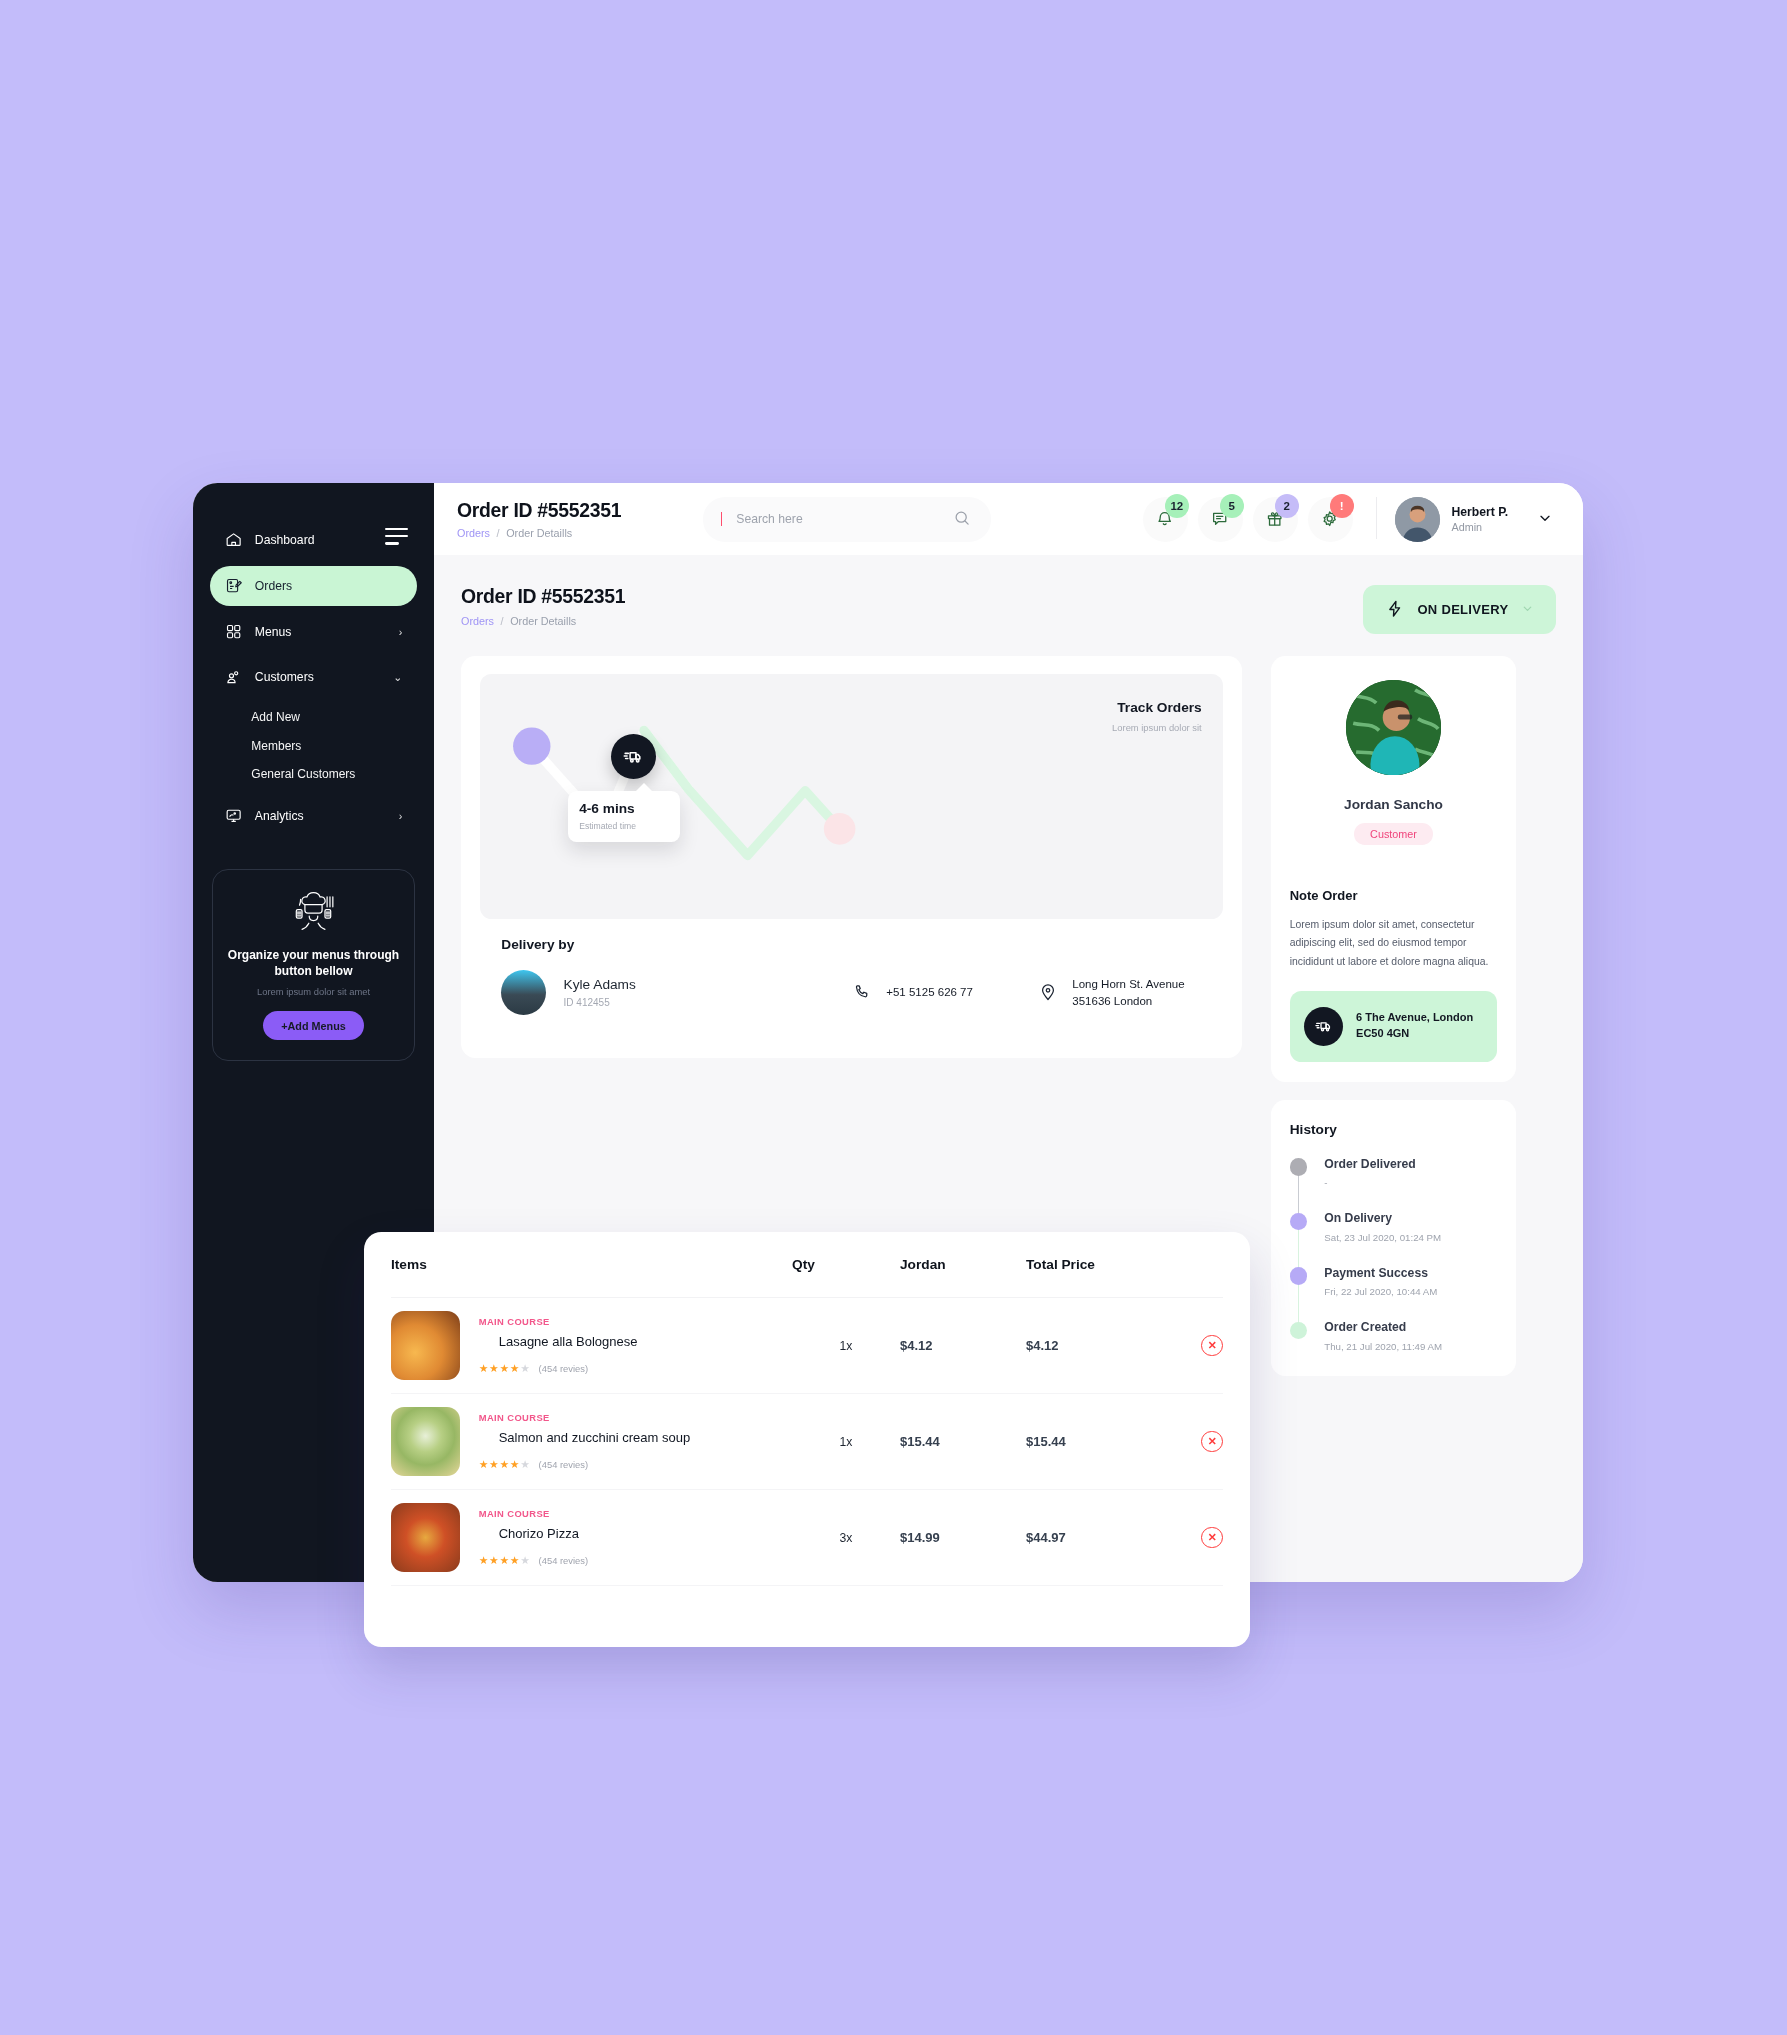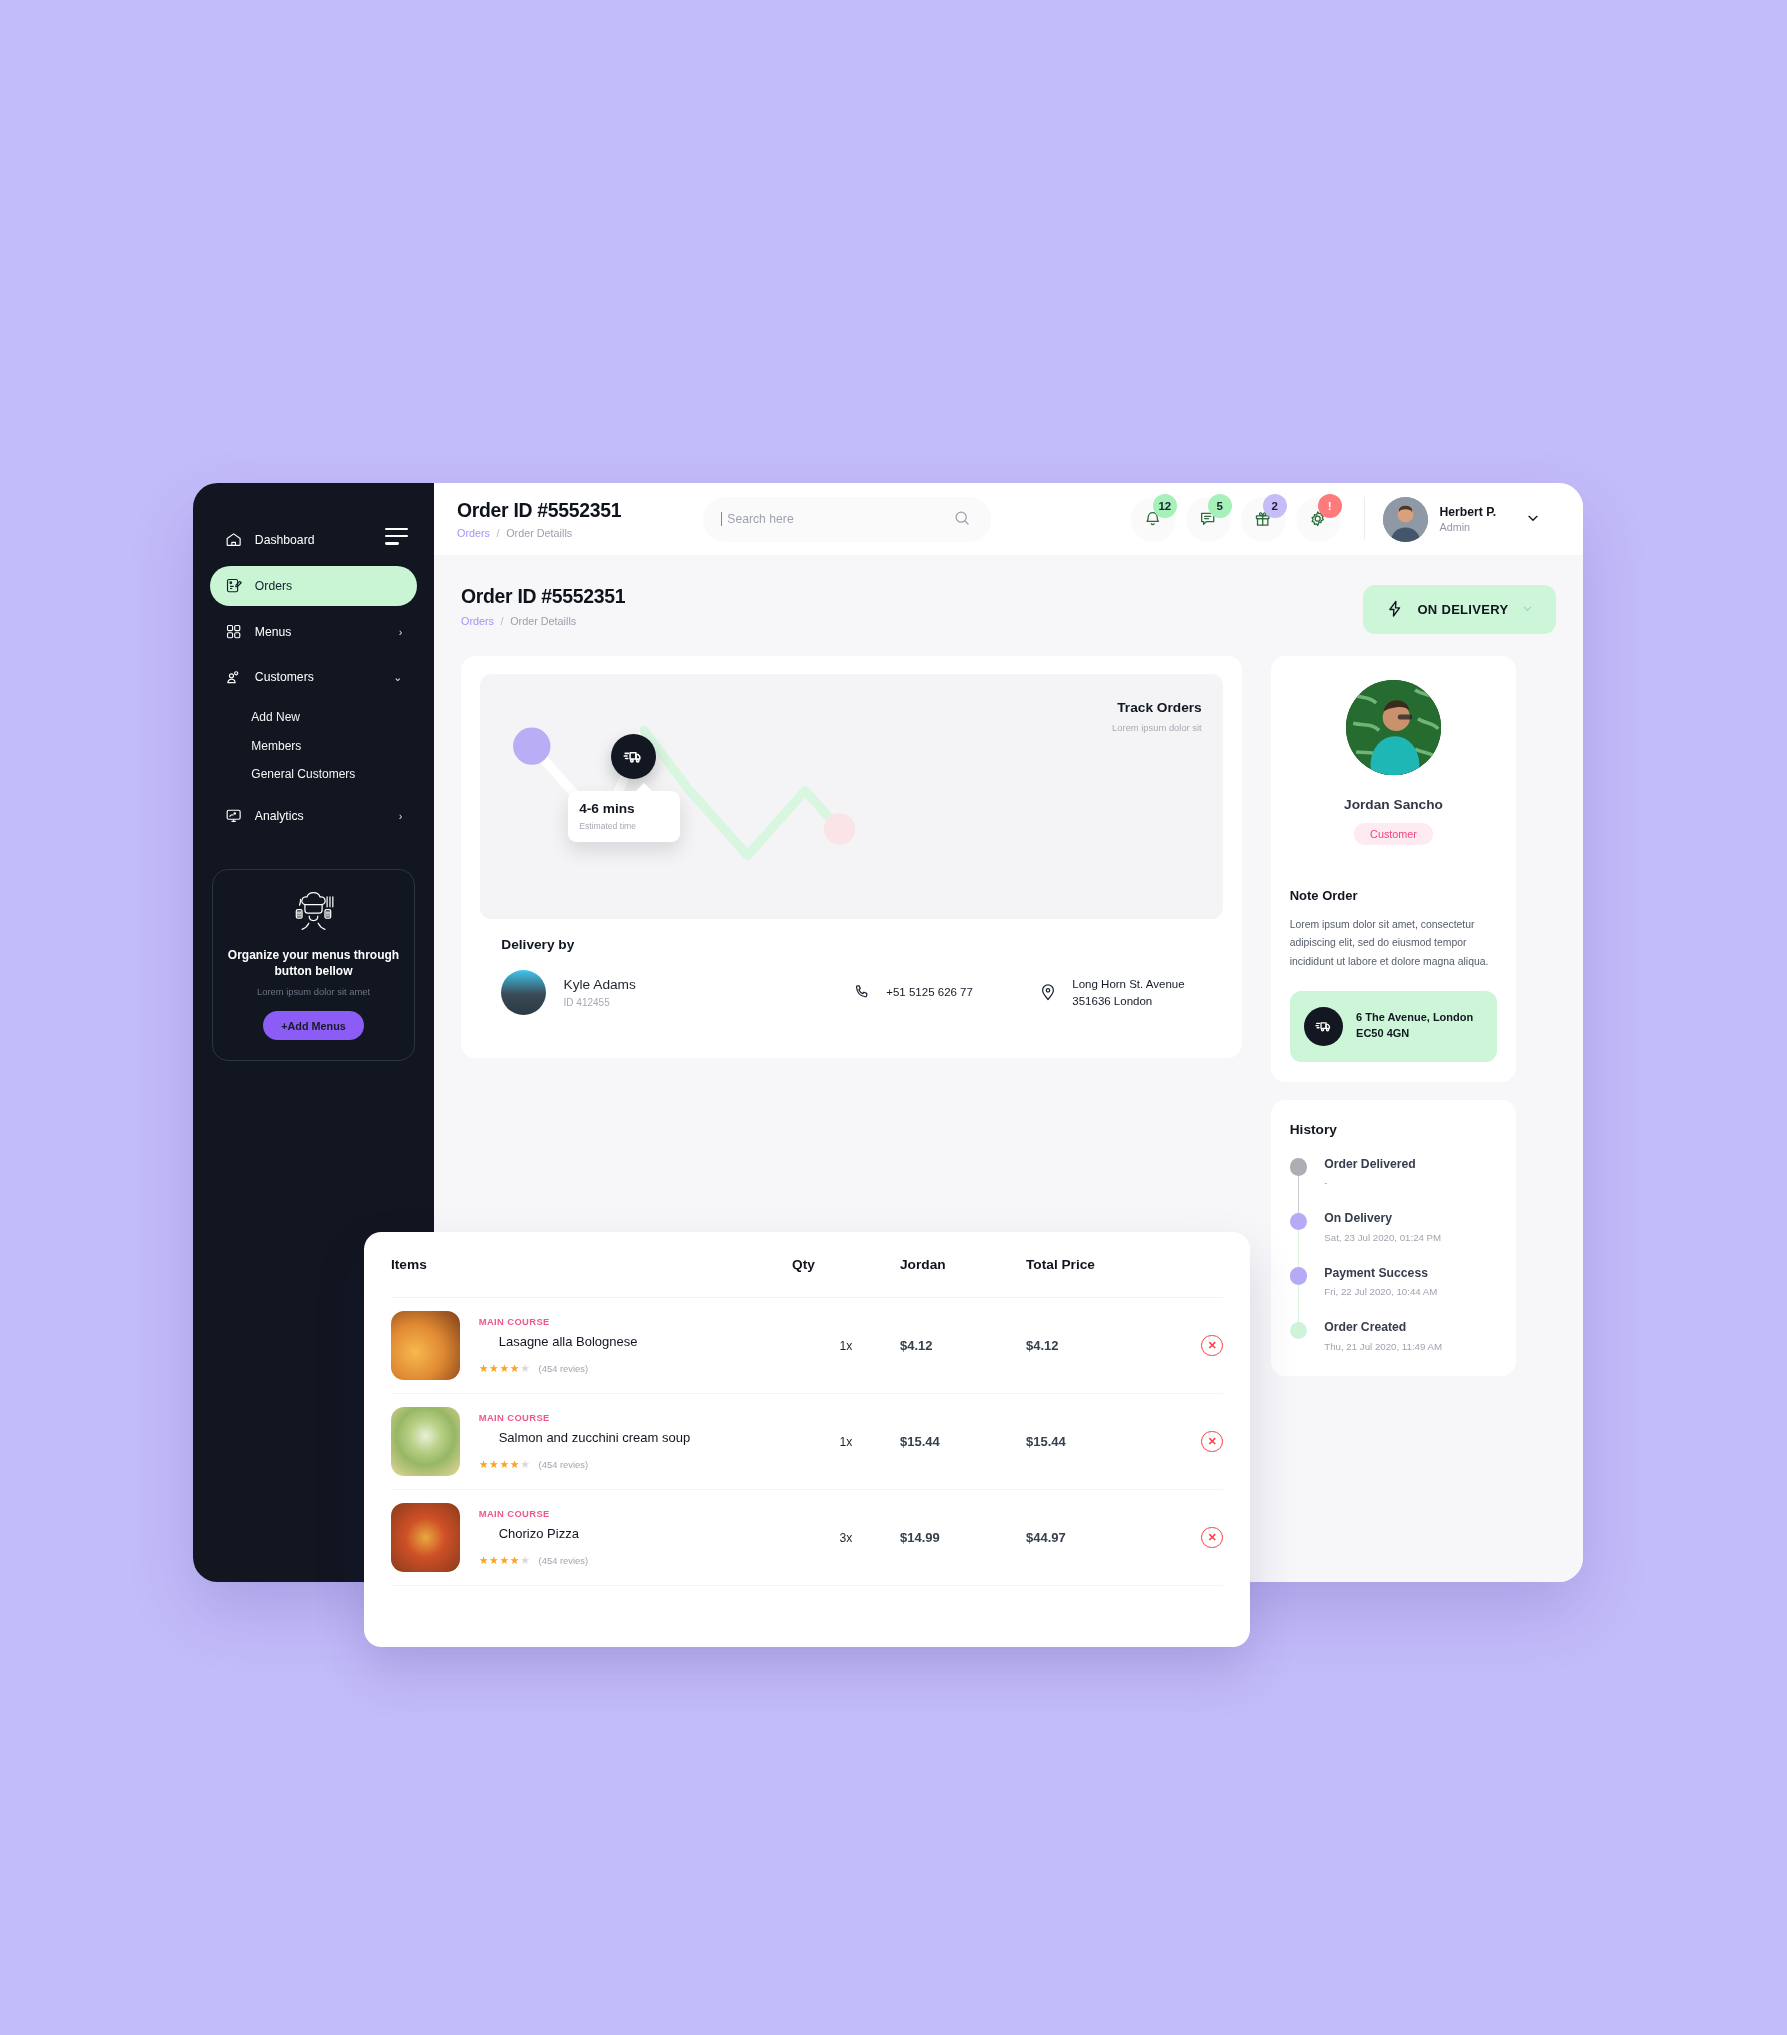--- a/index.html
+++ b/index.html
@@ -76,25 +76,25 @@
   .crumbs .c-link{ color:#9f94f5; }
   .crumbs .c-sep{ color:#b9bcc6; margin:0 3.6px;}
 
   .searchbox{
     width:288px; height:45px; background:#fafafb; border-radius:22px;
     display:flex; align-items:center; padding:0 18.7px; margin-left:8.6px;
   }
   .search-input{
     flex:1; border:none; outline:none; background:transparent;
     font-size:12.2px; color:#1d4ed8; font-family:inherit;
-    border-left:1.8px solid #ff4d6d; padding-left:5px;
+    border-left:1.8px solid #ff4d6d; padding-left:14px;
   }
   .search-input::placeholder{ color:#9ea3ad; }
 
-  .tb-right{ margin-left:auto; display:flex; align-items:flex-start; padding-right:42px; gap:0;}
+  .tb-right{ margin-left:auto; display:flex; align-items:flex-start; padding-right:30px; gap:0;}
   .bell-wrap{ position:relative; margin-left:10px; }
   .bell{
     width:45px;height:45px;border-radius:50%;background:#fafafa;
     display:flex;align-items:center;justify-content:center; cursor:pointer;
   }
   .badge{
     position:absolute; top:-2.9px; right:-1.4px; min-width:24.5px;height:24.5px;
     border-radius:12.2px; display:flex;align-items:center;justify-content:center;
     font-size:11.5px; font-weight:700; color:#1b2230;
   }

